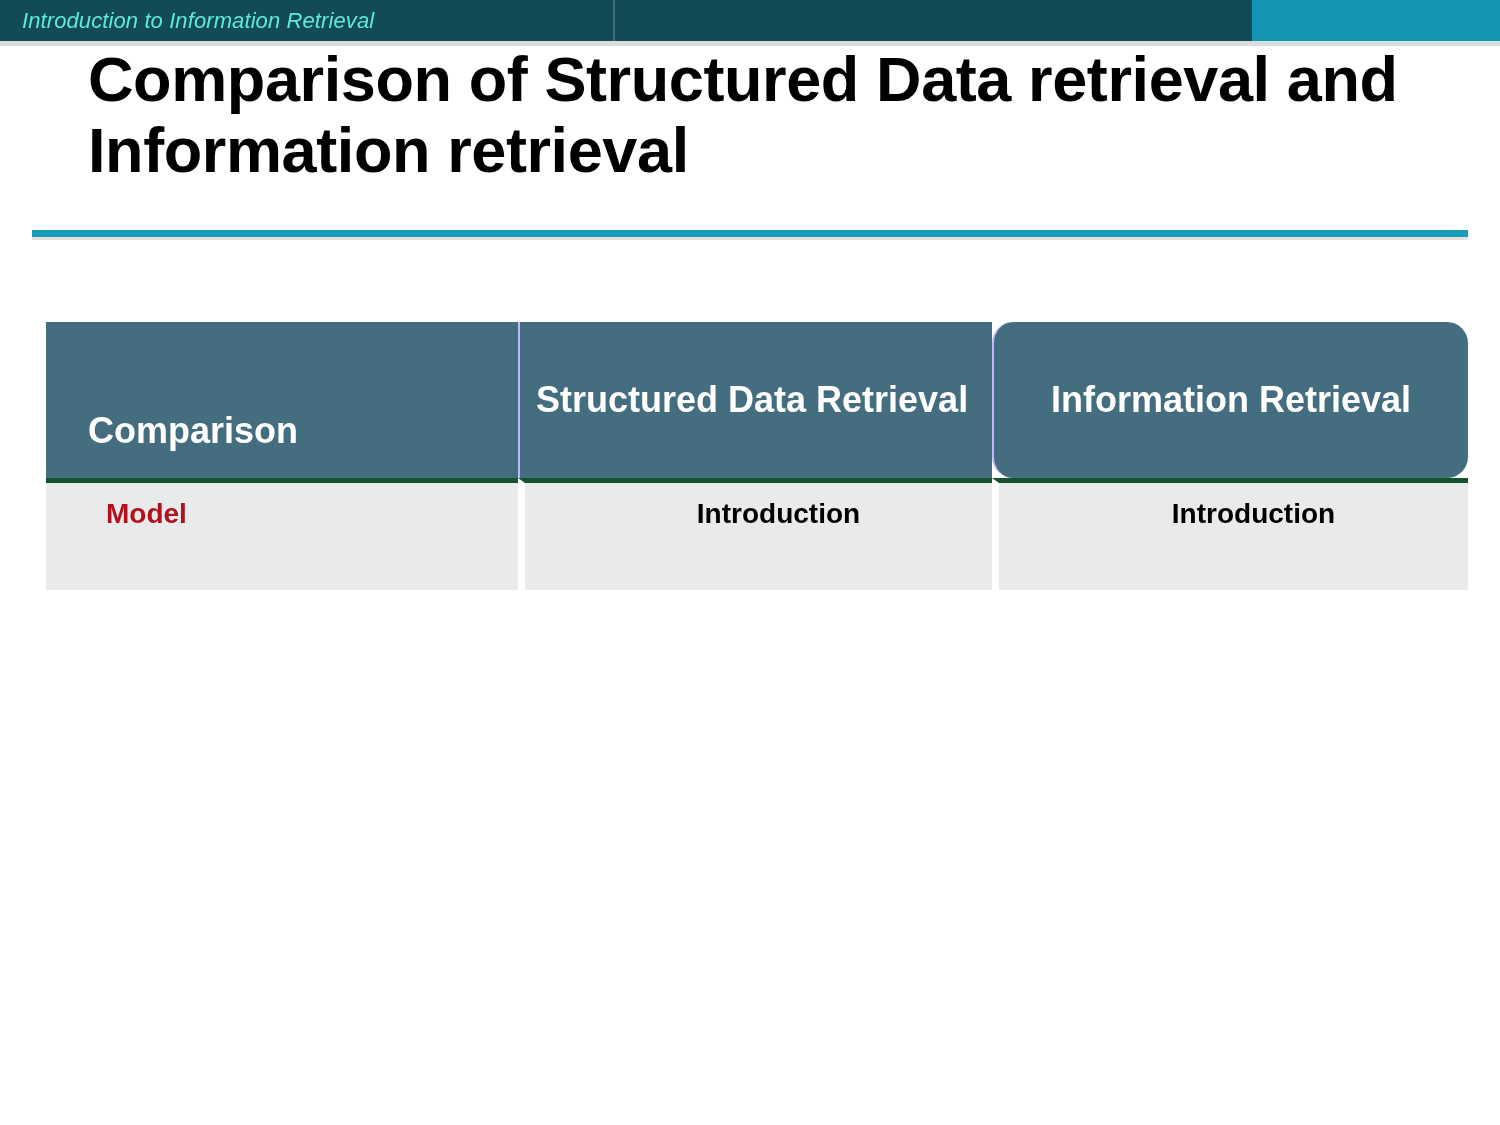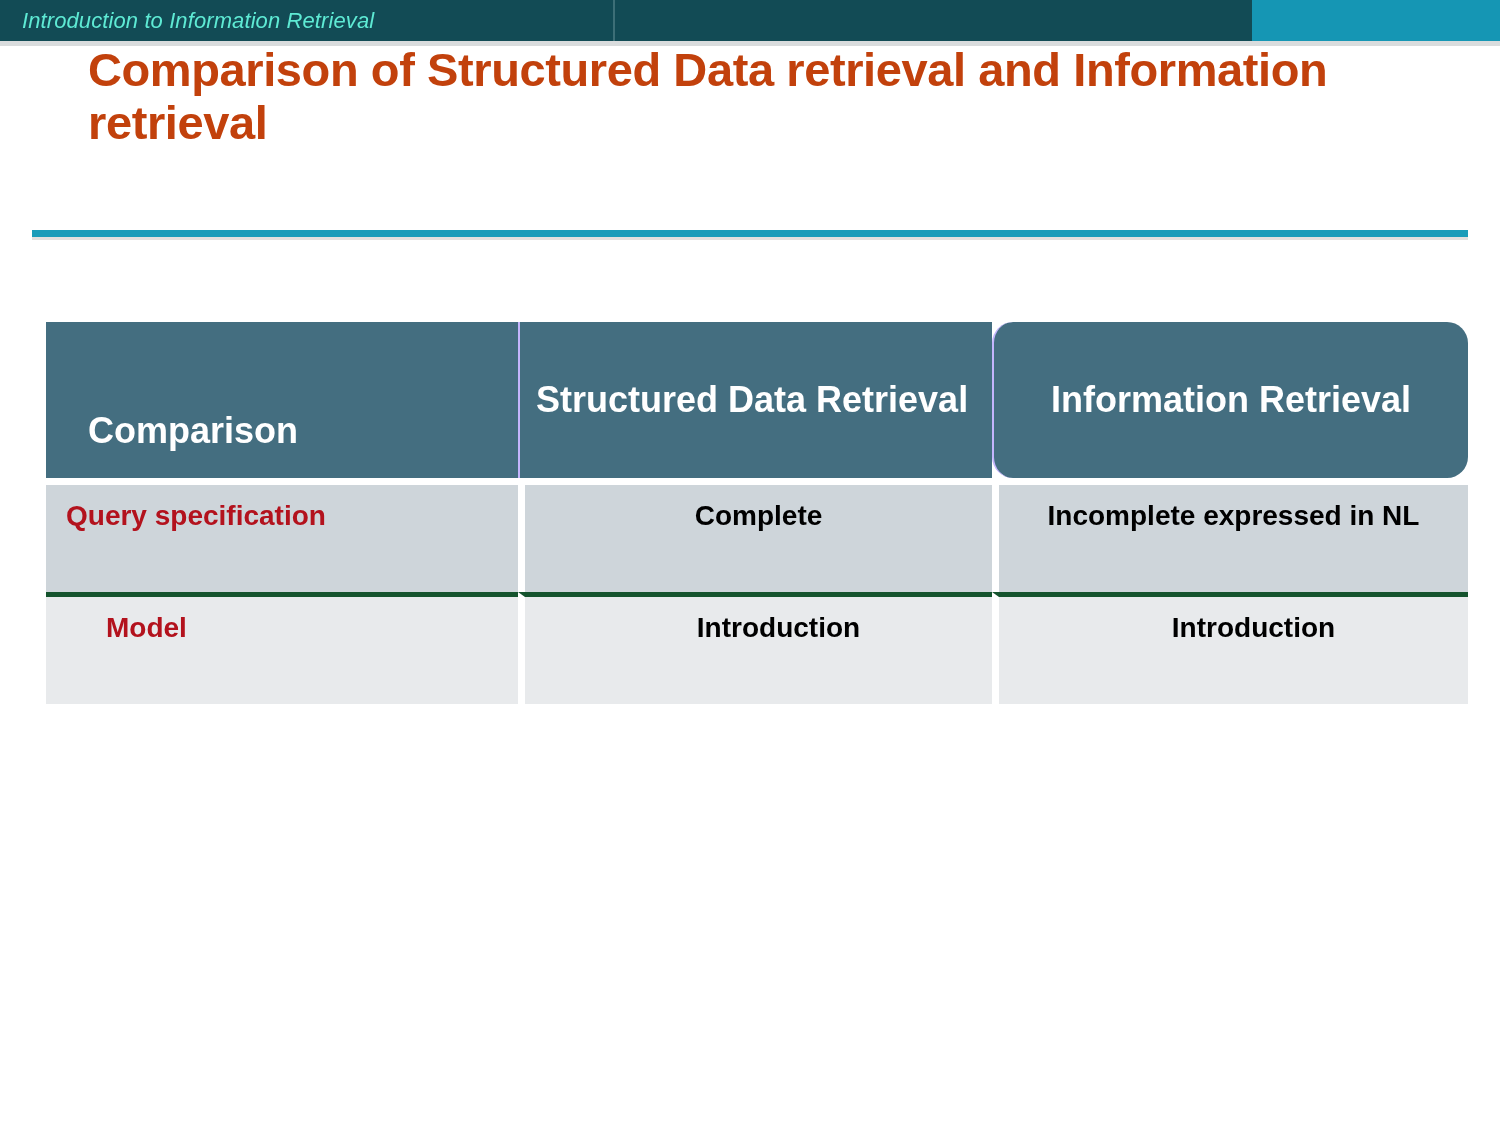--- a/index.html
+++ b/index.html
@@ -62,24 +62,24 @@
     height: 5px;
     background: #d9dcdd;
   }
 
   
   .slide-title {
     position: absolute;
     left: 88px;
     top: 44px;
     width: 1330px;
-    font-size: 47px;
+    font-size: 63px;
     font-weight: bold;
     line-height: 1.12;
-    color: #c2410c;
+    color: #000000;
     letter-spacing: -0.4px;
   }
 
   .title-rule {
     position: absolute;
     left: 32px;
     top: 230px;
     width: 1436px;
     height: 7px;
     background: #1b9cb9;
@@ -186,31 +186,20 @@
       </th>
       <th class="h2">
         <span class="cellpad">Structured Data Retrieval</span>
       </th>
       <th class="h3">
         <span class="cellpad">Information Retrieval</span>
       </th>
     </tr>
   </thead>
   <tbody>
-    <tr class="data-row row-1 row-sep-top">
-      <td class="d1">
-        <span class="cellpad">Query specification</span>
-      </td>
-      <td class="d2">
-        <span class="cellpad">Complete</span>
-      </td>
-      <td class="d3">
-        <span class="cellpad">Incomplete expressed in NL</span>
-      </td>
-    </tr>
     <tr class="data-row row-2 row-sep">
       <td class="d1">
         <span class="cellpad">Model</span>
       </td>
       <td class="d2">
         <span class="cellpad">Introduction</span>
       </td>
       <td class="d3">
         <span class="cellpad">Introduction</span>
       </td>

